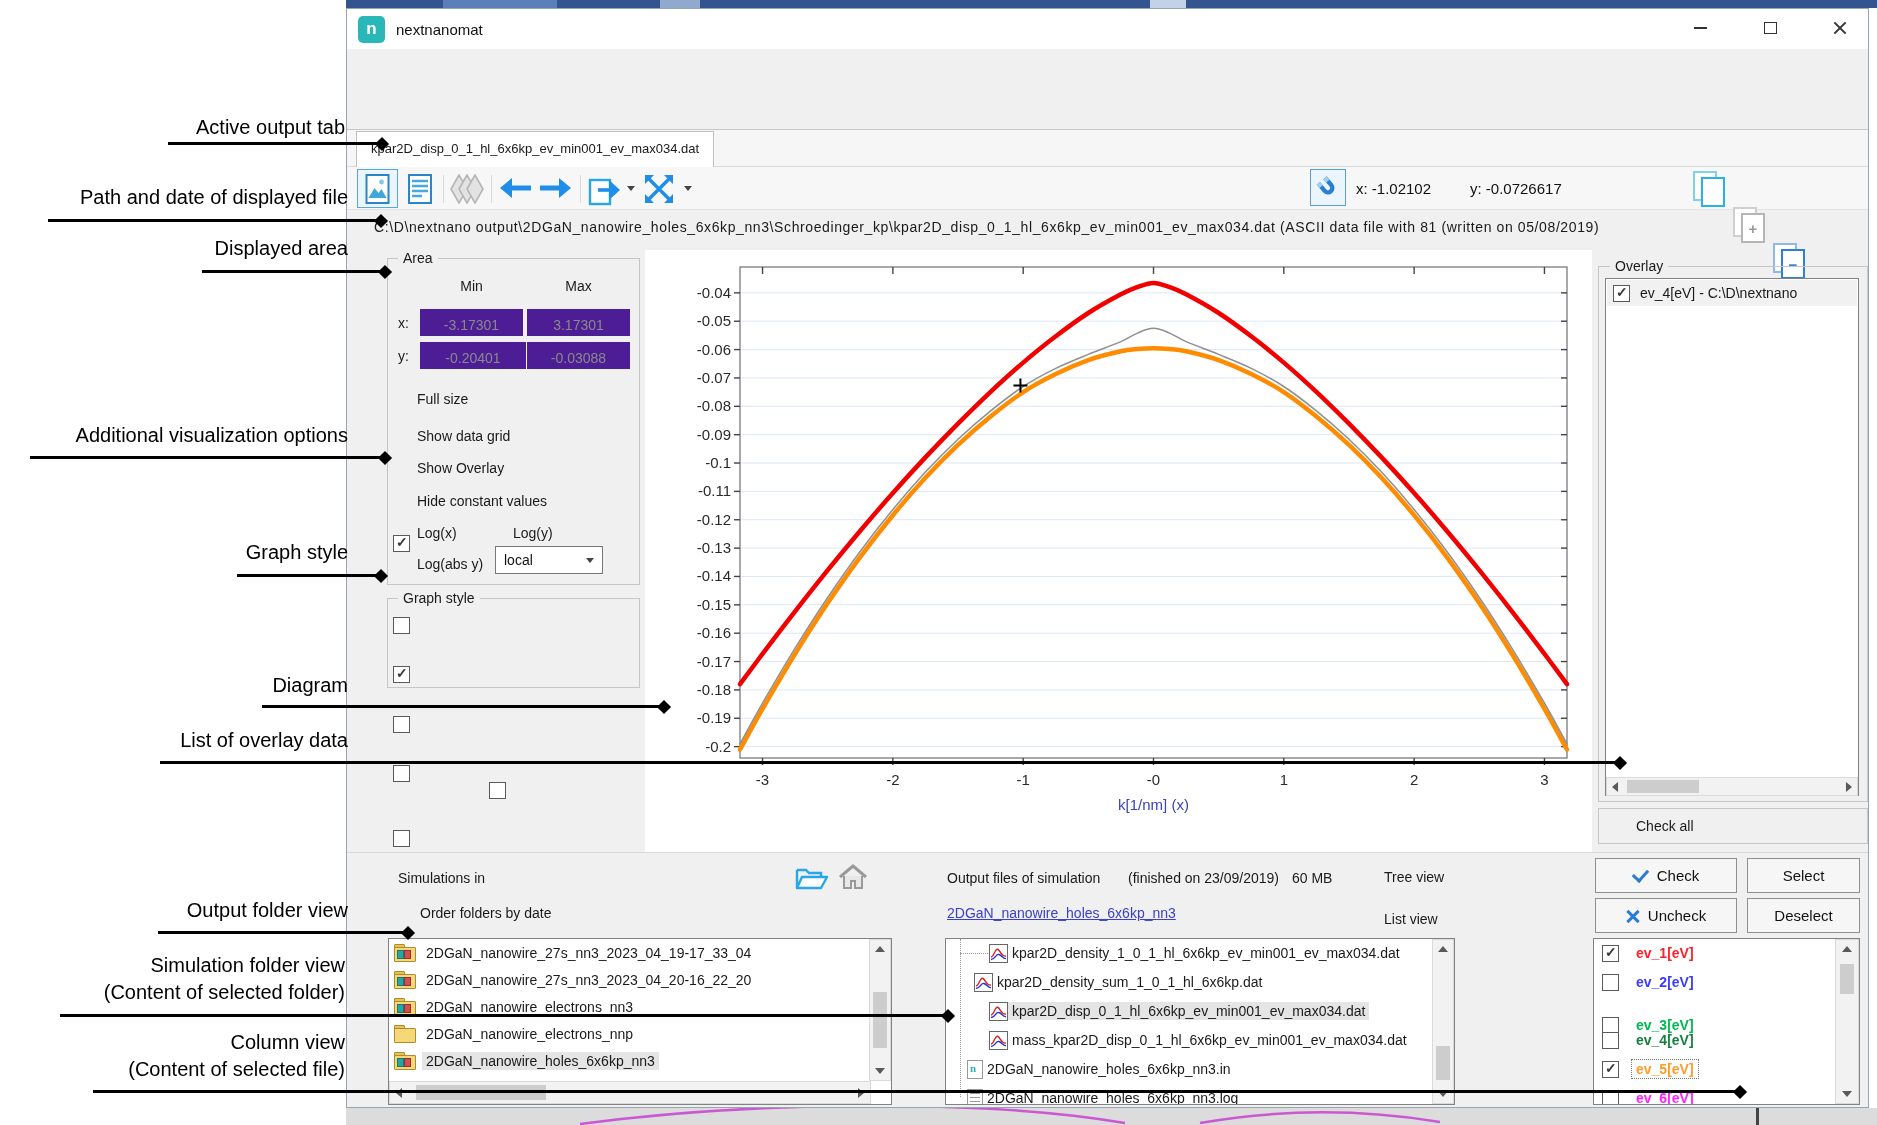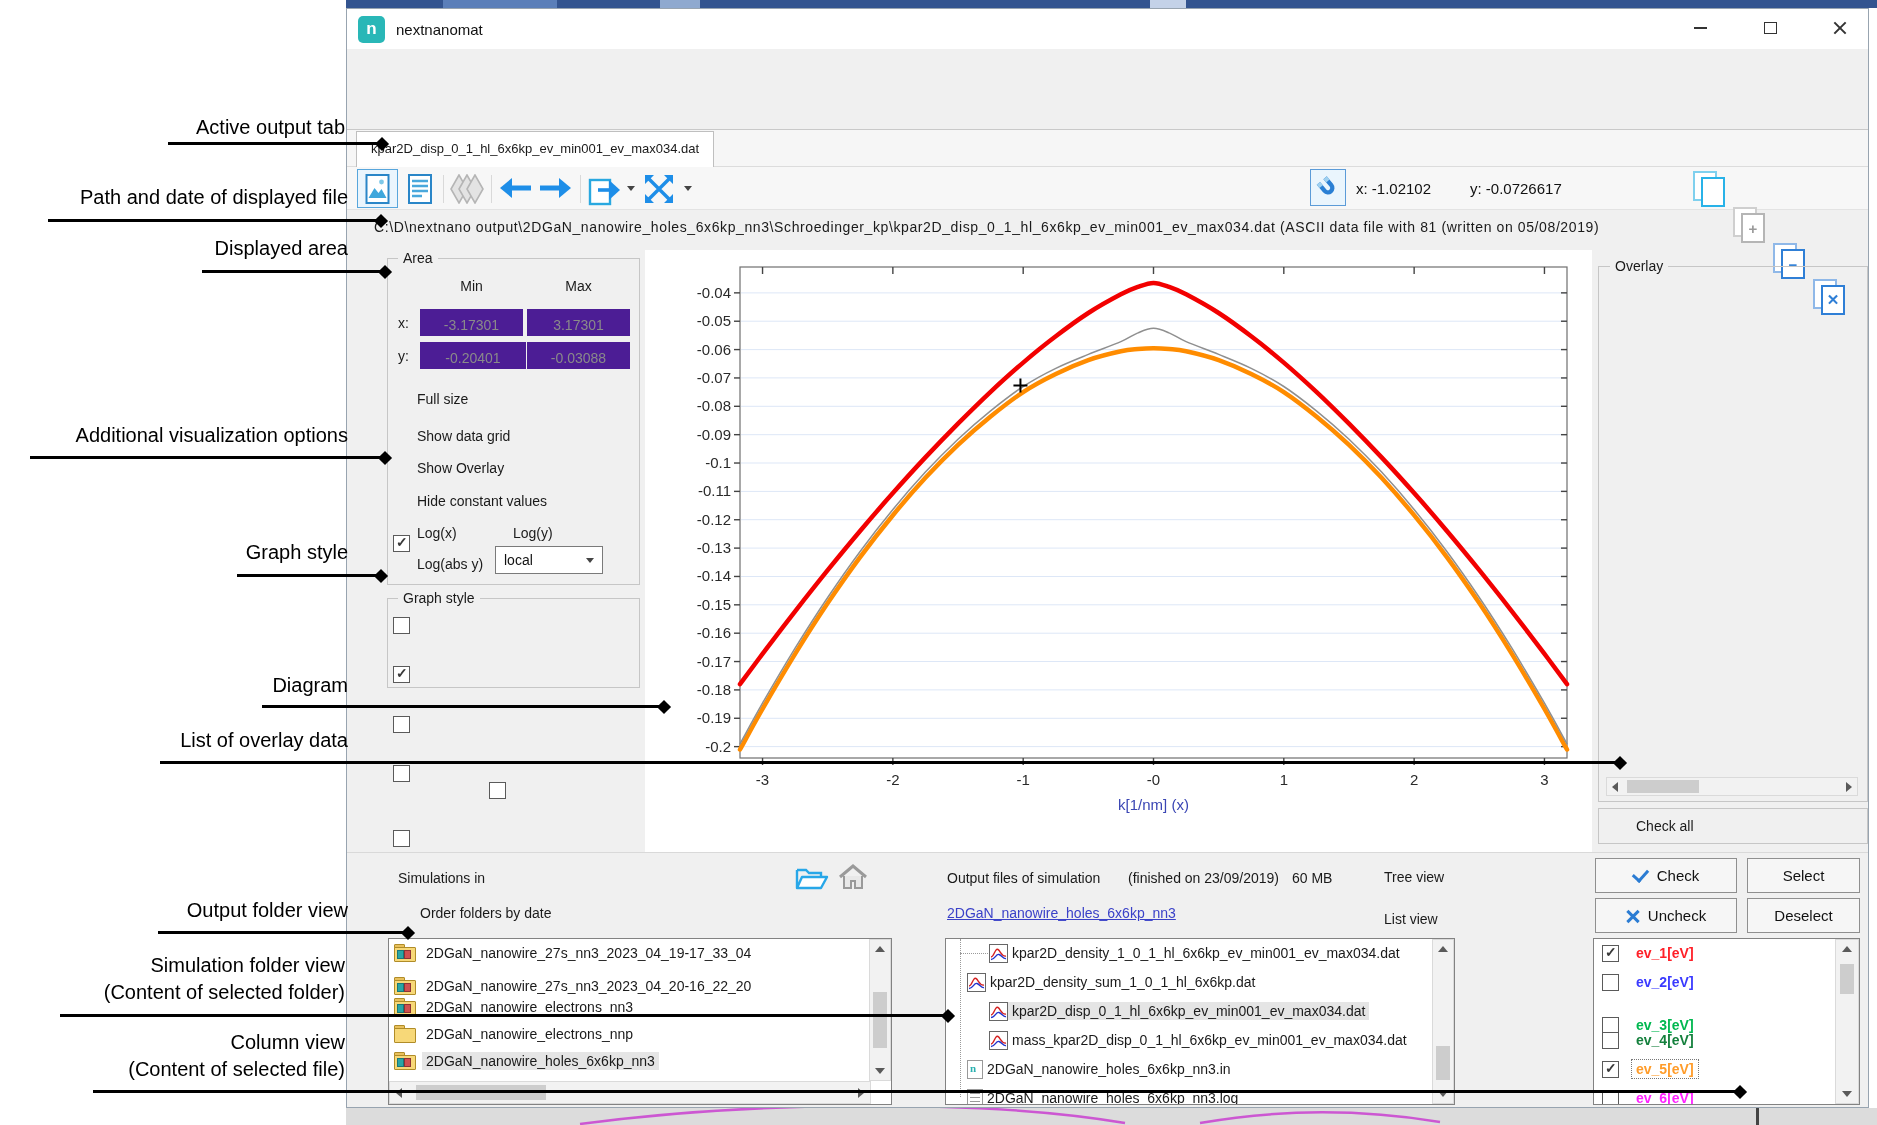--- a/index.html
+++ b/index.html
@@ -348,20 +348,26 @@
         <path d="M95.0 434.2C98.8 429.2 108.4 416.0 117.5 403.9C126.7 391.7 139.3 375.3 150.1 361.3C161.0 347.4 171.8 333.7 182.7 320.2C193.6 306.8 204.4 293.7 215.3 280.8C226.1 267.9 237.0 255.3 247.9 243.1C258.7 230.8 269.6 218.9 280.4 207.4C291.3 195.8 302.2 184.5 313.0 173.6C323.9 162.7 334.7 152.0 345.6 141.8C356.5 131.7 367.3 121.9 378.2 112.6C389.0 103.4 399.9 94.5 410.8 86.3C421.6 78.0 432.5 70.0 443.3 63.0C454.2 56.0 467.7 48.6 475.9 44.3C484.2 39.9 487.4 38.8 492.9 36.9C498.3 35.0 503.3 32.9 508.5 32.9C513.7 32.9 518.7 35.0 524.1 36.9C529.6 38.8 532.8 39.9 541.1 44.3C549.3 48.6 562.8 56.0 573.7 63.0C584.5 70.0 595.4 78.0 606.2 86.3C617.1 94.5 628.0 103.4 638.8 112.6C649.7 121.9 660.5 131.7 671.4 141.8C682.3 152.0 693.1 162.7 704.0 173.6C714.8 184.5 725.7 195.8 736.6 207.4C747.4 218.9 758.3 230.8 769.1 243.1C780.0 255.3 790.9 267.9 801.7 280.8C812.6 293.7 823.4 306.8 834.3 320.2C845.2 333.7 856.0 347.4 866.9 361.3C877.7 375.3 890.3 391.7 899.5 403.9C908.6 416.0 918.2 429.2 922.0 434.2" fill="none" stroke="#f20000" stroke-width="4.5" stroke-linecap="round" stroke-linejoin="round"></path>
         <path d="M95.0 499.5C98.8 492.7 108.4 474.8 117.5 458.9C126.7 443.0 139.3 421.5 150.1 403.9C161.0 386.3 171.8 369.3 182.7 353.1C193.6 337.0 204.4 321.6 215.3 306.9C226.1 292.2 237.0 278.4 247.9 265.2C258.7 252.0 269.6 239.5 280.4 227.8C291.3 216.1 302.2 205.1 313.0 194.9C323.9 184.7 334.7 175.3 345.6 166.5C356.5 157.7 367.3 149.2 378.2 142.1C389.0 135.0 399.9 129.3 410.8 124.0C421.6 118.6 432.5 113.9 443.3 110.1C454.2 106.3 467.7 103.1 475.9 101.3C484.2 99.4 487.4 99.5 492.9 99.0C498.3 98.5 503.3 98.2 508.5 98.2C513.7 98.2 518.7 98.5 524.1 99.0C529.6 99.5 532.8 99.4 541.1 101.3C549.3 103.1 562.8 106.3 573.7 110.1C584.5 113.9 595.4 118.6 606.2 124.0C617.1 129.3 628.0 135.0 638.8 142.1C649.7 149.2 660.5 157.7 671.4 166.5C682.3 175.3 693.1 184.7 704.0 194.9C714.8 205.1 725.7 216.1 736.6 227.8C747.4 239.5 758.3 252.0 769.1 265.2C780.0 278.4 790.9 292.2 801.7 306.9C812.6 321.6 823.4 337.0 834.3 353.1C845.2 369.3 856.0 386.3 866.9 403.9C877.7 421.5 890.3 443.0 899.5 458.9C908.6 474.8 918.2 492.7 922.0 499.5" fill="none" stroke="#ff8c00" stroke-width="4.5" stroke-linecap="round" stroke-linejoin="round"></path>
         <path d="M95.0 493.8C98.8 487.0 108.4 469.2 117.5 453.2C126.7 437.3 139.3 415.8 150.1 398.2C161.0 380.6 171.8 363.6 182.7 347.5C193.6 331.3 204.4 315.9 215.3 301.2C226.1 286.6 237.0 272.7 247.9 259.5C258.7 246.3 269.6 233.8 280.4 222.1C291.3 210.4 302.2 199.4 313.0 189.2C323.9 179.0 334.7 169.6 345.6 160.8C356.5 152.1 367.3 143.5 378.2 136.5C389.0 129.4 399.9 123.6 410.8 118.3C421.6 113.0 432.5 108.8 443.3 104.4C454.2 100.0 467.7 95.2 475.9 91.6C484.2 88.1 487.4 85.1 492.9 82.9C498.3 80.6 503.3 78.3 508.5 78.3C513.7 78.3 518.7 80.6 524.1 82.9C529.6 85.1 532.8 88.1 541.1 91.6C549.3 95.2 562.8 100.0 573.7 104.4C584.5 108.8 595.4 113.0 606.2 118.3C617.1 123.6 628.0 129.4 638.8 136.5C649.7 143.5 660.5 152.1 671.4 160.8C682.3 169.6 693.1 179.0 704.0 189.2C714.8 199.4 725.7 210.4 736.6 222.1C747.4 233.8 758.3 246.3 769.1 259.5C780.0 272.7 790.9 286.6 801.7 301.2C812.6 315.9 823.4 331.3 834.3 347.5C845.2 363.6 856.0 380.6 866.9 398.2C877.7 415.8 890.3 437.3 899.5 453.2C908.6 469.2 918.2 487.0 922.0 493.8" fill="none" stroke="#8f8f8f" stroke-width="1.5" stroke-linecap="round" stroke-linejoin="round"></path>
         <line x1="368.44281770306424" x2="382.44281770306424" y1="135.4937024201467" y2="135.4937024201467" stroke="#000" stroke-width="2"></line>
         <line x1="375.44281770306424" x2="375.44281770306424" y1="128.4937024201467" y2="142.4937024201467" stroke="#000" stroke-width="2"></line>
       </svg>
   </div>
 
   <div class="a gb" style="left:1598px;top:266px;width:270px;height:536px"></div>
   <div class="a gb-label" style="left:1610px;top:258px">Overlay</div>
+  <div class="a ovl-list" id="overlay-list">
+      <div class="ovl-item">
+        <span class="cb on"></span>
+        <span class="otext">ev_4[eV] - C:\D\nextnano</span>
+      </div>
+    </div>
   <div class="a sb" style="left:1606px;top:777px;width:252px;height:19px">
     <span class="tri left" style="left:5px;top:4px"></span>
     <span class="tri right" style="right:5px;top:4px"></span>
     <span class="thumb" style="left:20px;top:2px;width:72px;height:13px"></span>
   </div>
   <div class="a gb" style="left:1598px;top:808px;width:270px;height:36px;background:#f0f0f0"></div>
   <div class="a cb on" style="left:1610px;top:818px"></div>
   <div class="a lbl" style="left:1636px;top:818px">Check all</div>
 
   <div class="a splitter" style="left:347px;top:852px;width:1521px;height:1px"></div>
@@ -411,21 +417,21 @@
     <div id="folder-rows">
         <div class="lrow" style="top: 0px;">
           <span class="fold">
             <span class="ftab"></span>
             <span class="fbody"></span>
             <span class="fc1"></span>
             <span class="fc2"></span>
           </span>
           <span class="ltext">2DGaN_nanowire_27s_nn3_2023_04_19-17_33_04</span>
         </div>
-        <div class="lrow" style="top: 27px; margin-top: 6px;">
+        <div class="lrow" style="top: 27px;">
           <span class="fold">
             <span class="ftab"></span>
             <span class="fbody"></span>
             <span class="fc1"></span>
             <span class="fc2"></span>
           </span>
           <span class="ltext">2DGaN_nanowire_27s_nn3_2023_04_20-16_22_20</span>
         </div>
         <div class="lrow" style="top: 54px;">
           <span class="fold">
@@ -471,21 +477,21 @@
         <span class="doth" style="left: 14px; top: 14px; width: 28px;"></span>
         <div class="lrow" style="top: 0px; height: 28px; right: 22px; padding-left: 43px;">
           <svg width="19" height="19" viewBox="0 0 19 19" style="flex:0 0 19px">
             <rect x="0.5" y="0.5" width="18" height="18" fill="#fff" stroke="#666"></rect>
             <path d="M2 13 C5 13 6 4 9 5.5 C11.5 6.8 12.5 13 17 12" stroke="#d42020" fill="none" stroke-width="1.4"></path>
             <path d="M2 15.5 C6 15.5 7 9.5 10 10.5 C13 11.5 14.5 15.5 17 14.5" stroke="#2233cc" fill="none" stroke-width="1.4"></path>
           </svg>
           <span class="ltext">kpar2D_density_1_0_1_hl_6x6kp_ev_min001_ev_max034.dat</span>
         </div>
         <span class="doth" style="left: 14px; top: 14px; width: 28px;"></span>
-        <div class="lrow" style="top: 29px; height: 28px; right: 22px; padding-left: 21px;">
+        <div class="lrow" style="top: 29px; height: 28px; right: 22px; padding-left: 28px;">
           <svg width="19" height="19" viewBox="0 0 19 19" style="flex:0 0 19px">
             <rect x="0.5" y="0.5" width="18" height="18" fill="#fff" stroke="#666"></rect>
             <path d="M2 13 C5 13 6 4 9 5.5 C11.5 6.8 12.5 13 17 12" stroke="#d42020" fill="none" stroke-width="1.4"></path>
             <path d="M2 15.5 C6 15.5 7 9.5 10 10.5 C13 11.5 14.5 15.5 17 14.5" stroke="#2233cc" fill="none" stroke-width="1.4"></path>
           </svg>
           <span class="ltext">kpar2D_density_sum_1_0_1_hl_6x6kp.dat</span>
         </div>
         <span class="doth" style="left: 14px; top: 14px; width: 28px;"></span>
         <div class="lrow sel" style="top: 58px; height: 28px; right: 22px; padding-left: 43px;">
           <svg width="19" height="19" viewBox="0 0 19 19" style="flex:0 0 19px">

